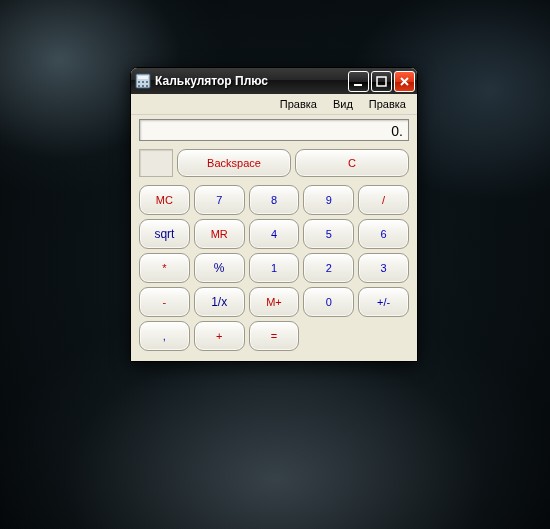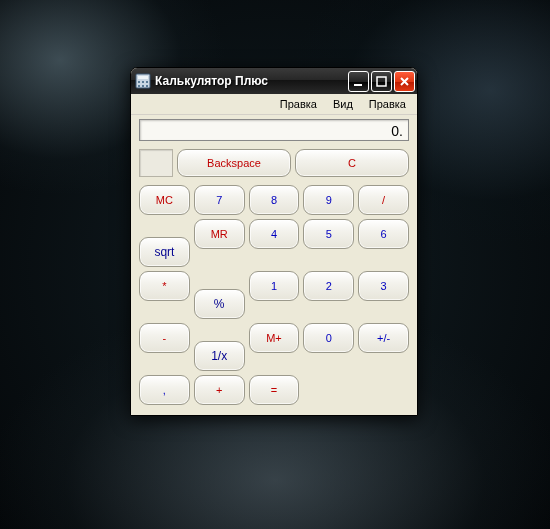--- a/index.html
+++ b/index.html
@@ -135,21 +135,21 @@
     justify-content: center;
     box-shadow: inset 0 0 0 1px rgba(255,255,255,0.7);
     box-sizing: border-box;
   }
   .btn.wide {
     flex: 1;
     height: 28px;
   }
   .btn.red-text { color: #c00000; }
   .btn.blue-text { color: #0000c0; }
-  .btn.darkblue-text { color: #000090; font-size:12px;margin-top:18px;}
+  .btn.darkblue-text { color: #000090; font-size:12px;}
   .grid {
     display: grid;
     grid-template-columns: repeat(5, 1fr);
     gap: 4px;
   }
   .grid .btn {
     height: 30px;
     width: 100%;
   }
 </style>

